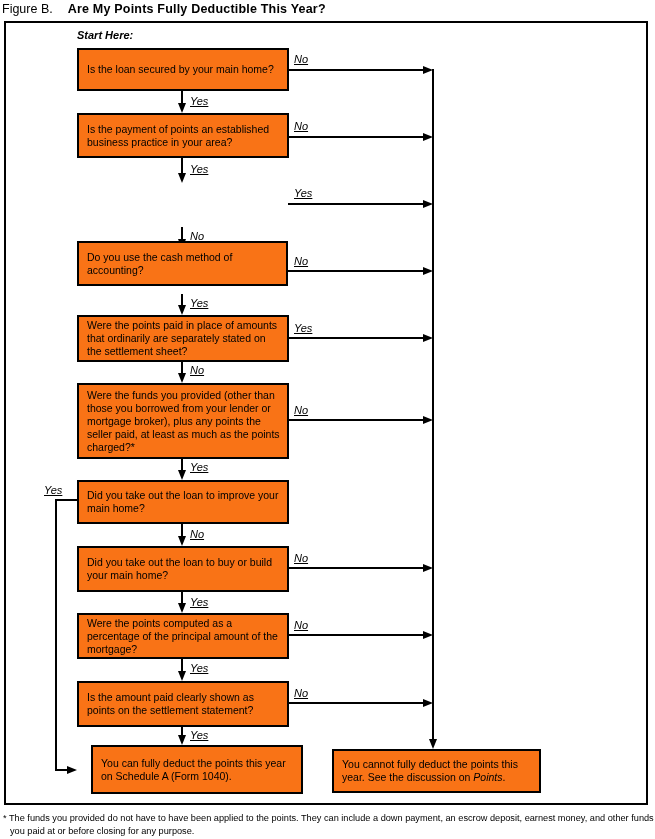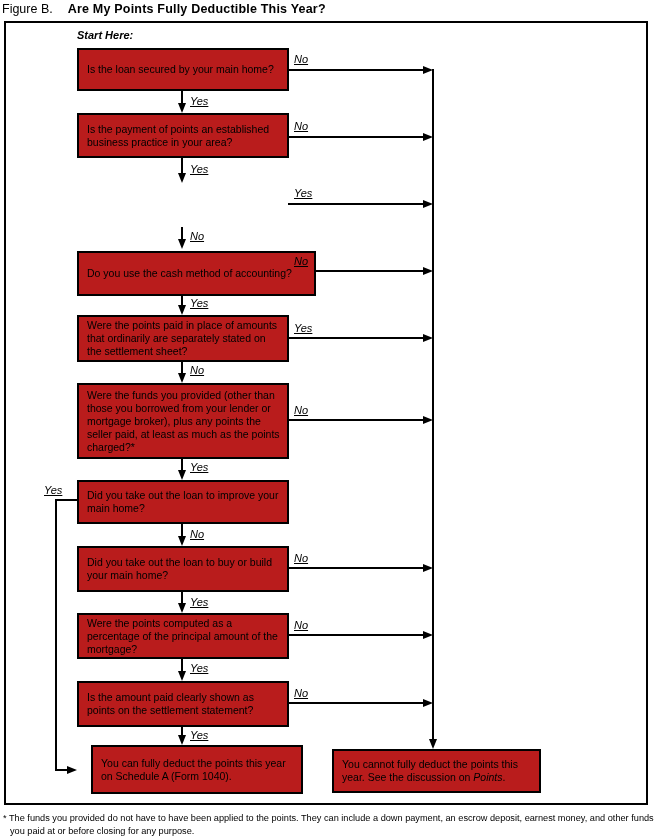--- a/index.html
+++ b/index.html
@@ -34,21 +34,21 @@
     left: 77px; top: 29px; width: 212px;
     text-align: left;
     font-size: 11px;
     font-style: italic;
     font-weight: bold;
   }
   .qbox {
     position: absolute;
     border: 2px solid #000000;
     box-sizing: border-box;
-    background: #b91c1c;
+    background: #f97316;
     display: flex;
     align-items: center;
     padding: 2px 4px 2px 8px;
     font-size: 10.5px;
     line-height: 13px;
   }
   .lbl {
     position: absolute;
     font-size: 11px;
     font-style: italic;
@@ -112,21 +112,21 @@
   </svg>
 
   <div class="start-here">Start Here:</div>
 
   <div class="qbox" style="left:77px;top:48px;width:212px;height:43px">
       <span>Is the loan secured by your main home?</span>
     </div>
   <div class="qbox" style="left:77px;top:113px;width:212px;height:45px">
       <span>Is the payment of points an established business practice in your area?</span>
     </div>
-  <div class="qbox" style="left:77px;top:251px;width:239px;height:45px">
+  <div class="qbox" style="left:77px;top:241px;width:211px;height:45px">
       <span>Do you use the cash method of accounting?</span>
     </div>
   <div class="qbox" style="left:77px;top:315px;width:212px;height:47px">
       <span>Were the points paid in place of amounts that ordinarily are separately stated on the settlement sheet?</span>
     </div>
   <div class="qbox" style="left:77px;top:383px;width:212px;height:76px">
       <span>Were the funds you provided (other than those you borrowed from your lender or mortgage broker), plus any points the seller paid, at least as much as the points charged?*</span>
     </div>
   <div class="qbox" style="left:77px;top:480px;width:212px;height:44px">
       <span>Did you take out the loan to improve your main home?</span>

